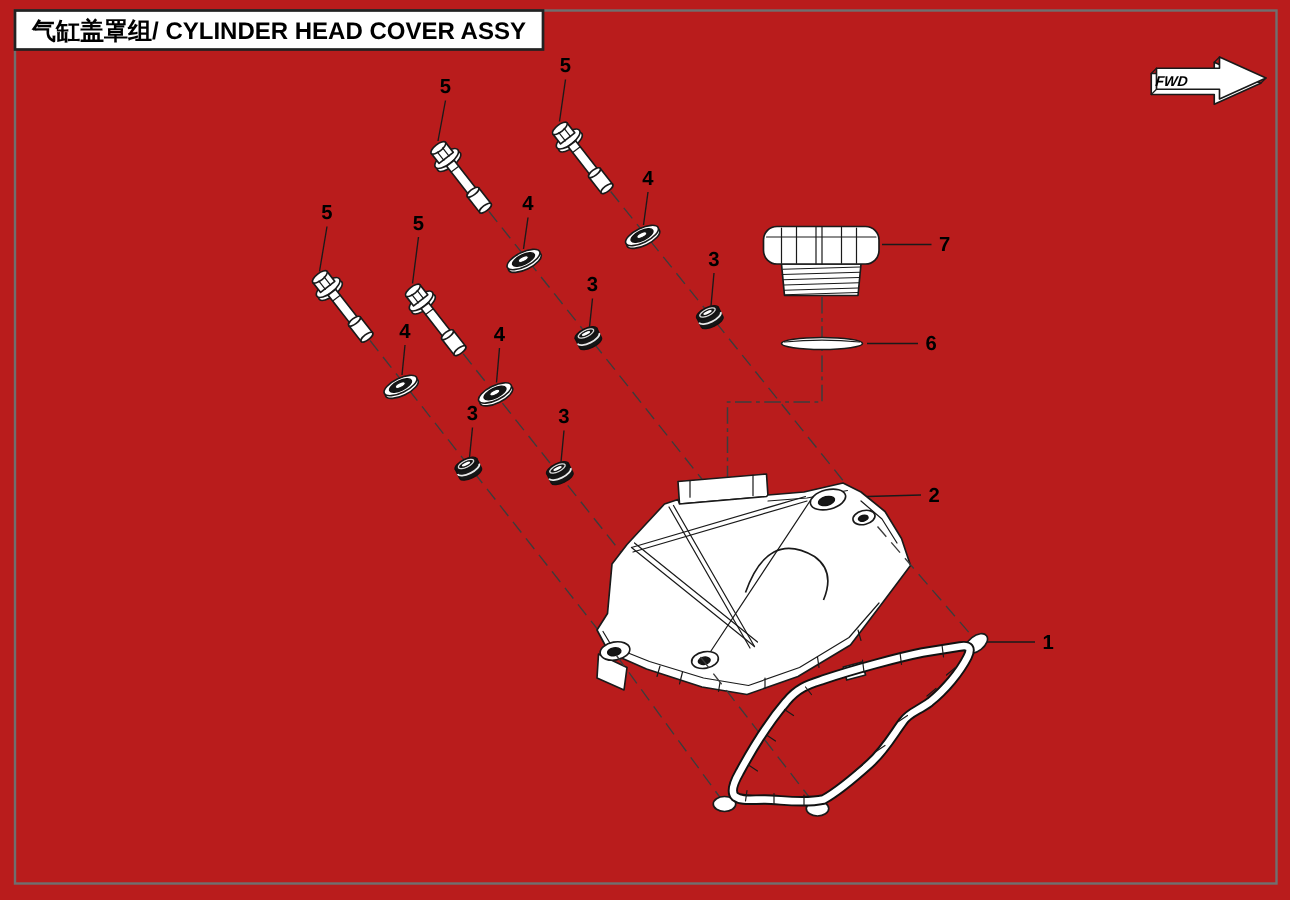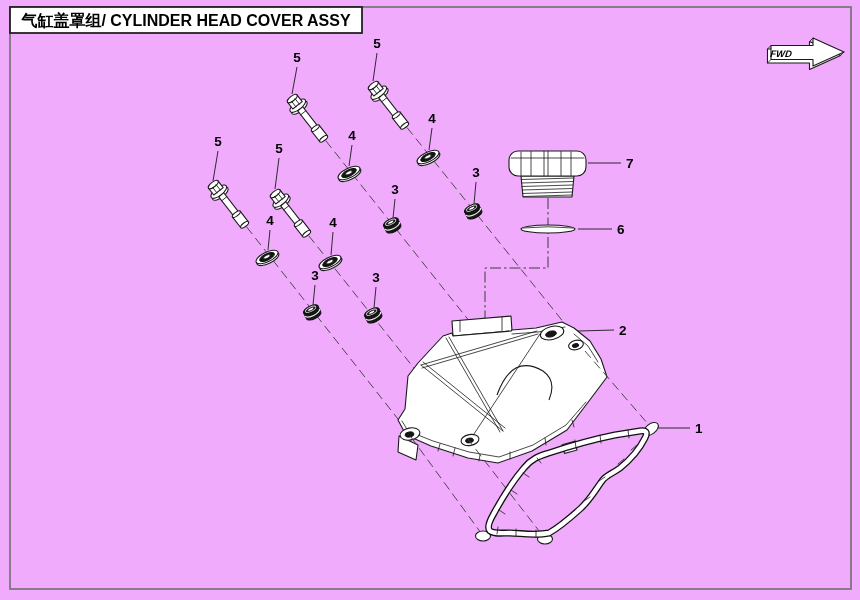--- a/index.html
+++ b/index.html
@@ -1,16 +1,16 @@
 <!DOCTYPE html>
 <html><head>
 <meta charset="utf-8">
 <style>
   html,body{margin:0;padding:0;background:#fff;}
-  .page{position:relative;width:860px;height:600px;background:#f0abfc;font-family:"Liberation Sans",sans-serif;overflow:hidden;}
+  .page{position:relative;width:860px;height:600px;background:#b91c1c;font-family:"Liberation Sans",sans-serif;overflow:hidden;}
   svg{position:absolute;left:0;top:0;}
   .fillwhite{fill:#ffffff;stroke:#1a1a1a;stroke-width:1.1;stroke-linejoin:round;}
   .thin{fill:none;stroke:#1a1a1a;stroke-width:0.8;stroke-linejoin:round;stroke-linecap:round;}
   .chain{fill:none;stroke:#3c3c3c;stroke-width:0.9;stroke-dasharray:9 5;}
   .centerline{fill:none;stroke:#3c3c3c;stroke-width:1;stroke-dasharray:11 3 2.5 3;}
   .leader{fill:none;stroke:#1a1a1a;stroke-width:0.9;}
   .callout{font-family:"Liberation Sans",sans-serif;font-size:13.5px;font-weight:bold;fill:#000;}
   .titleText{font-family:"Liberation Sans",sans-serif;font-size:16px;font-weight:bold;fill:#000;}
   .fwdText{font-family:"Liberation Sans",sans-serif;font-size:9.5px;font-weight:bold;font-style:italic;fill:#000;}
   .dark{fill:#161616;stroke:#111;stroke-width:0.9;}

